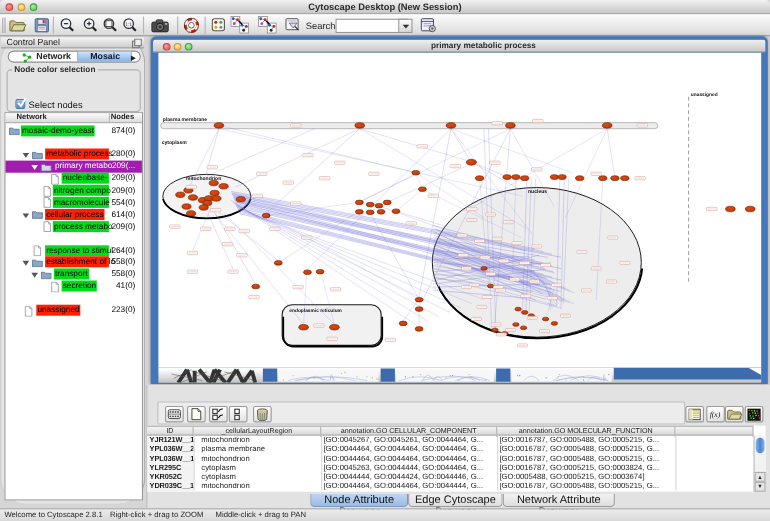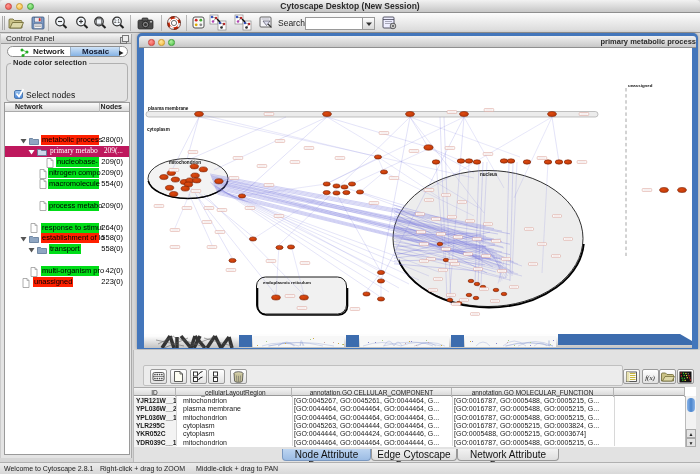--- a/index.html
+++ b/index.html
@@ -4,44 +4,44 @@
 *{margin:0;padding:0;box-sizing:border-box;}
 html,body{width:700px;height:474px;overflow:hidden;}
 body{font-family:"Liberation Sans",sans-serif;background:#d8d8d8;position:relative;}
 .abs{position:absolute;}
 #titlebar{left:0;top:0;width:700px;height:13px;background:linear-gradient(#f2f2f2,#c6c6c6);border-bottom:1px solid #8e8e8e;border-radius:4px 4px 0 0;}
 #titlebar .tt{width:100%;text-align:center;font-size:8.5px;color:#2a2a2a;line-height:13px;font-weight:bold;}
 .tl{position:absolute;top:3px;width:7px;height:7px;border-radius:50%;}
 #toolbar{left:0;top:13px;width:700px;height:20px;background:linear-gradient(#fcfcfc,#d9d9d9);border-bottom:1px solid #9a9a9a;}
 .sep{position:absolute;top:2px;height:16px;width:1px;background:#b5b5b5;}
 #desk{left:0;top:34px;width:700px;height:428px;background:#d6d6d6;}
-#cpanel{left:0;top:0;width:132px;height:424px;background:#e4e4e4;border-right:1px solid #aaa;border-left:1px solid #ccc;}
+#cpanel{left:0;top:0;width:132px;height:424px;background:#e4e4e4;border-right:1px solid #aaa;border-left:1px solid #ccc;border-radius:23px;}
 #cptitle{position:absolute;left:0;top:0;width:130px;height:10px;background:linear-gradient(#f5f5f5,#cdcdcd);border-bottom:1px solid #9a9a9a;}
 #cptitle span{font-size:8px;color:#1a1a1a;position:absolute;left:5px;top:0px;}
 #tabcapsule{position:absolute;left:6px;top:12px;width:121px;height:11px;background:#fff;border:1px solid #8f8f8f;border-radius:5.5px;font-size:8px;}
 #seg-mosaic{position:absolute;left:62px;top:0px;width:50px;height:9px;background:linear-gradient(#cfe3f7,#85b2e4);border-left:1px solid #9ab0c6;border-right:1px solid #9ab0c6;}
 #groupbox{position:absolute;left:5px;top:29px;width:122px;height:39px;border:1px solid #b0b0b0;border-radius:4px;}
 #grouplab{position:absolute;left:10px;top:24px;background:#e4e4e4;padding:0 2px;font-size:7.5px;font-weight:bold;color:#2a2a2a;}
 #combo{position:absolute;left:12px;top:39px;width:111px;height:11px;background:#fff;border:1px solid #9a9a9a;border-radius:3px;margin-top:30px;}
 #combo span{position:absolute;left:7px;top:1px;font-size:8.5px;color:#111;}
 #combostep{position:absolute;right:0px;top:0px;width:11px;height:9px;background:linear-gradient(#a8ccf2,#5590d8);border-radius:2px;border:1px solid #7aa0c8;}
 #checkbox{position:absolute;left:13px;top:56px;width:9px;height:9px;background:linear-gradient(#9cc4ee,#4a86d8);border:1px solid #4a78b0;border-radius:2px;}
 #cblab{position:absolute;left:25px;top:56px;font-size:8.5px;color:#111;}
 #treebox{position:absolute;left:3px;top:68px;width:126px;height:353px;background:#fff;border:1px solid #9a9a9a;}
 #treehead{position:absolute;left:0;top:0;width:124px;height:9px;background:linear-gradient(#fafafa,#dcdcdc);border-bottom:1px solid #aaa;font-size:7px;font-weight:bold;color:#222;}
 .trow{position:absolute;left:0;width:124px;height:11px;font-size:7.5px;white-space:nowrap;}
 .trow .nm{position:absolute;top:0px;color:#000;padding:0 1px;line-height:10px;}
 .trow .num{position:absolute;top:0px;right:6px;color:#000;line-height:10px;font-size:7.5px;}
 .gbg{background:#00dd17;}
 .rbg{background:#ff2000;}
-.selrow{background:#be185d;font-family:Liberation Serif, serif;}
+.selrow{background:#a21caf;}
 .selrow .nm,.selrow .num{color:#fff;background:none;}
 #frame{left:137px;top:-1px;width:561px;height:316px;background:#4376bb;border-radius:5px 5px 0 0;box-shadow:0 0 3px rgba(0,0,0,0.3);}
 #ftitle{position:absolute;left:2px;top:3px;width:557px;height:12px;background:linear-gradient(#f0f0f0,#c8c8c8);border-radius:3px 3px 0 0;border-bottom:1px solid #909090;}
-#ftitle .tt{width:100%;text-align:right;font-size:7.5px;font-weight:bold;color:#2a2a2a;line-height:12px;padding-left:44px;}
+#ftitle .tt{width:100%;text-align:center;font-size:7.5px;font-weight:bold;color:#2a2a2a;line-height:12px;padding-left:44px;}
 #canvas{position:absolute;left:7px;top:15px;width:548px;height:286px;background:#fff;}
 #strip{position:absolute;left:7px;top:301px;width:548px;height:14px;background:linear-gradient(#fdfdfd 15%,#c2c2c2);overflow:hidden;}
 #dpanel{left:133px;top:316px;width:567px;height:112px;background:#e2e2e2;border-left:1px solid #bbb;}
 #dptitle{position:absolute;left:0;top:0;width:567px;height:12px;background:linear-gradient(#f5f5f5,#cdcdcd);border-bottom:1px solid #9a9a9a;}
 #dptitle span{font-size:8px;color:#1a1a1a;position:absolute;left:7px;top:1px;}
 #dtoolbar{position:absolute;left:9px;top:15px;width:480px;height:21px;background:#ececec;border:1px solid #c0c0c0;border-radius:2px;}
 .dbtn{position:absolute;top:3px;width:17px;height:15px;background:linear-gradient(#ffffff,#e2e2e2);border:1px solid #9a9a9a;border-radius:2px;}
 #dtable{position:absolute;left:0px;top:37px;width:562px;height:60px;background:#fff;}
 #dthead{position:absolute;left:0;top:0;width:551px;height:9px;background:linear-gradient(#f4f4f4,#dadada);border-top:1px solid #aaa;border-bottom:1px solid #999;font-size:6.5px;color:#222;}
 .dcol{position:absolute;top:0;height:9px;text-align:center;border-right:1px solid #b5b5b5;overflow:hidden;line-height:9px;}
@@ -210,20 +210,27 @@
           <path d="M1.5,5.5 L4,8.5 L8.5,1" fill="none" stroke="#fff" stroke-width="1.8"></path>
         </svg>
       </div>
 <div id="cblab">Select nodes</div>
 <div id="treebox">
         <div id="treehead">
           <span style="position:absolute;left:10px;top:0">Network</span>
           <span style="position:absolute;right:7px;top:0">Nodes</span>
           <div style="position:absolute;left:94px;top:0;width:1px;height:9px;background:#bbb"></div>
         </div>
+        <div class="trow" style="top:10.5px">
+          <svg style="position:absolute;left:3px;top:1.5px" width="10" height="8" viewBox="0 0 10 8">
+            <path d="M0.5,7.5 L0.5,1.5 L3.5,1.5 L4.5,2.5 L9.5,2.5 L9.5,7.5 Z" fill="#8fa6c2" stroke="#5b7696" stroke-width="0.8"></path>
+          </svg>
+          <span class="nm gbg" style="left:14px;max-width:80px">mosaic-demo-yeast</span>
+          <span class="num">874(0)</span>
+        </div>
         <div class="trow" style="top:32.3px">
           <svg style="position:absolute;left:15px;top:3px" width="7" height="6" viewBox="0 0 7 6">
             <path d="M0.5,1 L6.5,1 L3.5,5.5 Z" fill="#555"></path>
           </svg>
           <svg style="position:absolute;left:24px;top:1.5px" width="10" height="8" viewBox="0 0 10 8">
             <path d="M0.5,7.5 L0.5,1.5 L3.5,1.5 L4.5,2.5 L9.5,2.5 L9.5,7.5 Z" fill="#8fa6c2" stroke="#5b7696" stroke-width="0.8"></path>
           </svg>
           <span class="nm rbg" style="left:36px;max-width:58px">metabolic process</span>
           <span class="num">280(0)</span>
         </div>
@@ -254,20 +261,30 @@
           <span class="num">209(0)</span>
         </div>
         <div class="trow" style="top:75.9px">
           <svg style="position:absolute;left:34px;top:0.5px" width="8" height="10" viewBox="0 0 8 10">
             <path d="M1,9.5 L1,0.5 L5,0.5 L7,2.5 L7,9.5 Z" fill="#fff" stroke="#999" stroke-width="0.8"></path>
             <path d="M5,0.5 L5,2.5 L7,2.5" fill="none" stroke="#999" stroke-width="0.7"></path>
           </svg>
           <span class="nm gbg" style="left:43px;max-width:51px">macromolecule</span>
           <span class="num">554(0)</span>
         </div>
+        <div class="trow" style="top:86.8px">
+          <svg style="position:absolute;left:15px;top:3px" width="7" height="6" viewBox="0 0 7 6">
+            <path d="M0.5,1 L6.5,1 L3.5,5.5 Z" fill="#555"></path>
+          </svg>
+          <svg style="position:absolute;left:24px;top:1.5px" width="10" height="8" viewBox="0 0 10 8">
+            <path d="M0.5,7.5 L0.5,1.5 L3.5,1.5 L4.5,2.5 L9.5,2.5 L9.5,7.5 Z" fill="#8fa6c2" stroke="#5b7696" stroke-width="0.8"></path>
+          </svg>
+          <span class="nm rbg" style="left:36px;max-width:58px">cellular process</span>
+          <span class="num">614(0)</span>
+        </div>
         <div class="trow" style="top:97.7px">
           <svg style="position:absolute;left:34px;top:0.5px" width="8" height="10" viewBox="0 0 8 10">
             <path d="M1,9.5 L1,0.5 L5,0.5 L7,2.5 L7,9.5 Z" fill="#fff" stroke="#999" stroke-width="0.8"></path>
             <path d="M5,0.5 L5,2.5 L7,2.5" fill="none" stroke="#999" stroke-width="0.7"></path>
           </svg>
           <span class="nm gbg" style="left:43px;max-width:51px">process metabo</span>
           <span class="num">209(0)</span>
         </div>
         <div class="trow" style="top:119.5px">
           <svg style="position:absolute;left:25px;top:0.5px" width="8" height="10" viewBox="0 0 8 10">
@@ -290,27 +307,27 @@
         <div class="trow" style="top:141.3px">
           <svg style="position:absolute;left:23px;top:3px" width="7" height="6" viewBox="0 0 7 6">
             <path d="M0.5,1 L6.5,1 L3.5,5.5 Z" fill="#555"></path>
           </svg>
           <svg style="position:absolute;left:32px;top:1.5px" width="10" height="8" viewBox="0 0 10 8">
             <path d="M0.5,7.5 L0.5,1.5 L3.5,1.5 L4.5,2.5 L9.5,2.5 L9.5,7.5 Z" fill="#8fa6c2" stroke="#5b7696" stroke-width="0.8"></path>
           </svg>
           <span class="nm gbg" style="left:44px;max-width:50px">transport</span>
           <span class="num">558(0)</span>
         </div>
-        <div class="trow" style="top:163.1px">
-          <svg style="position:absolute;left:25px;top:0.5px" width="8" height="10" viewBox="0 0 8 10">
+        <div class="trow" style="top:152.2px">
+          <svg style="position:absolute;left:41px;top:0.5px" width="8" height="10" viewBox="0 0 8 10">
             <path d="M1,9.5 L1,0.5 L5,0.5 L7,2.5 L7,9.5 Z" fill="#fff" stroke="#999" stroke-width="0.8"></path>
             <path d="M5,0.5 L5,2.5 L7,2.5" fill="none" stroke="#999" stroke-width="0.7"></path>
           </svg>
-          <span class="nm gbg" style="left:36px;max-width:58px">multi-organism pro</span>
-          <span class="num">42(0)</span>
+          <span class="nm gbg" style="left:51px;max-width:43px">secretion</span>
+          <span class="num">41(0)</span>
         </div>
         <div class="trow" style="top:174.0px">
           <svg style="position:absolute;left:17px;top:0.5px" width="8" height="10" viewBox="0 0 8 10">
             <path d="M1,9.5 L1,0.5 L5,0.5 L7,2.5 L7,9.5 Z" fill="#fff" stroke="#999" stroke-width="0.8"></path>
             <path d="M5,0.5 L5,2.5 L7,2.5" fill="none" stroke="#999" stroke-width="0.7"></path>
           </svg>
           <span class="nm rbg" style="left:28px;max-width:66px">unassigned</span>
           <span class="num">223(0)</span>
         </div>
       </div>

